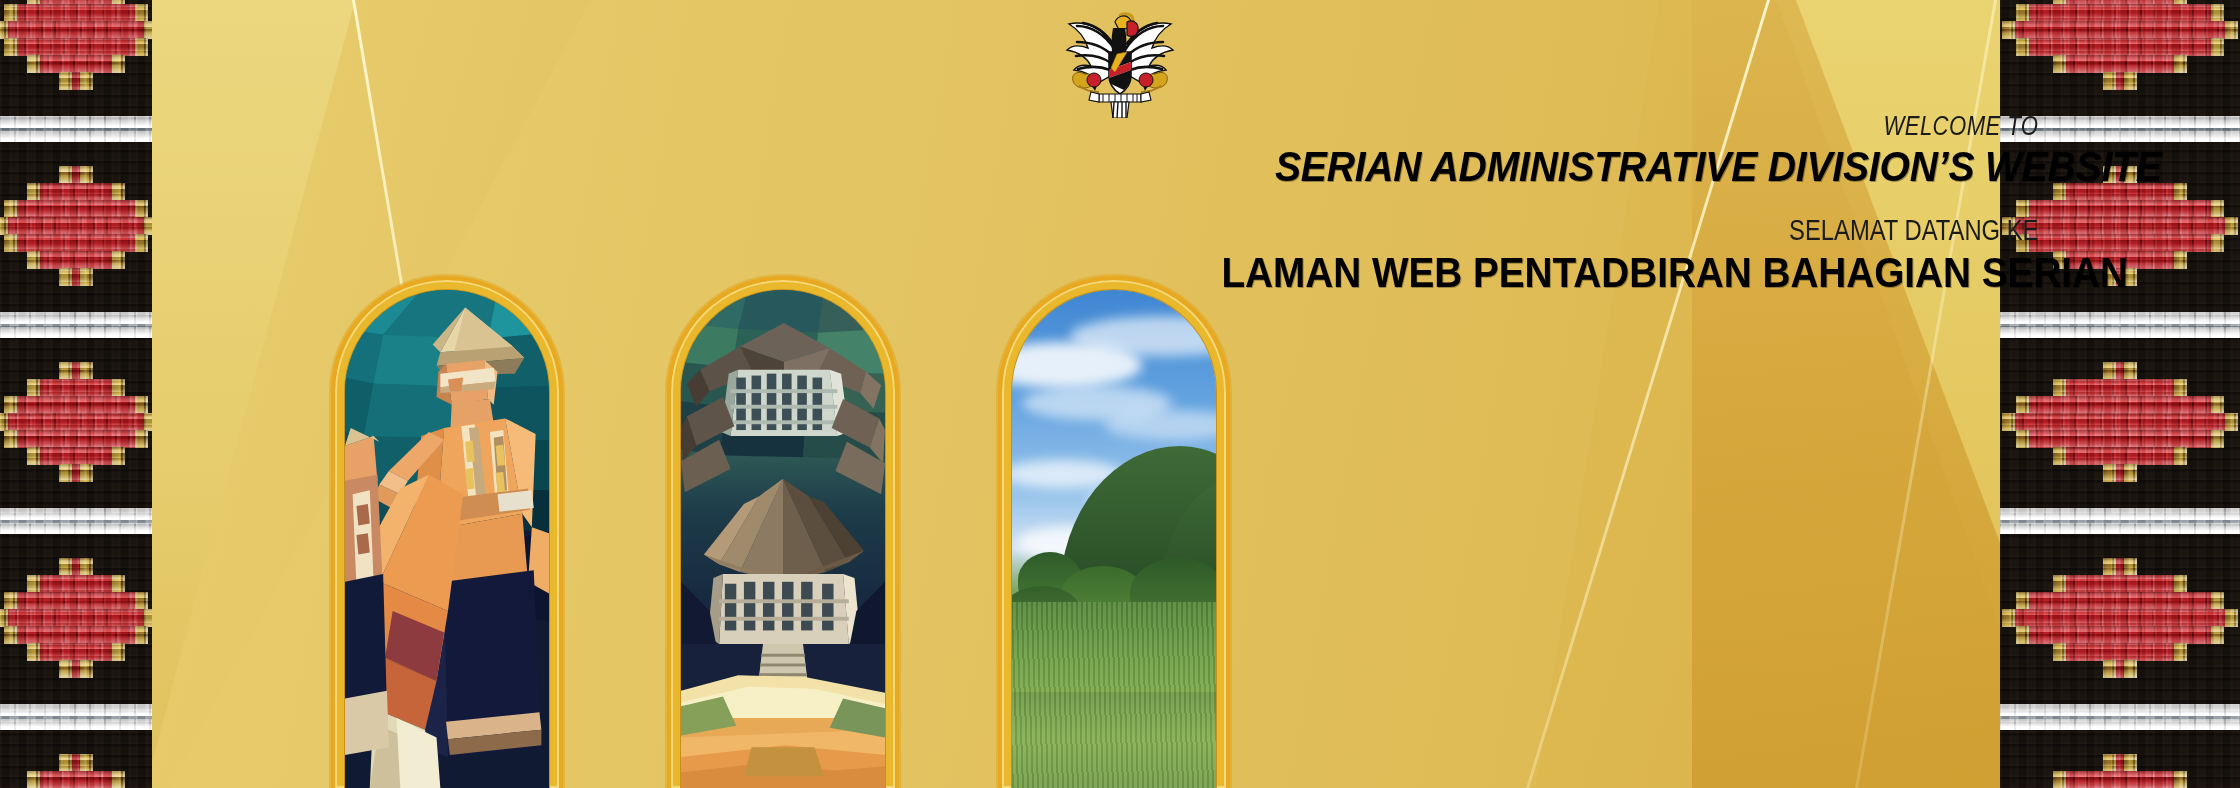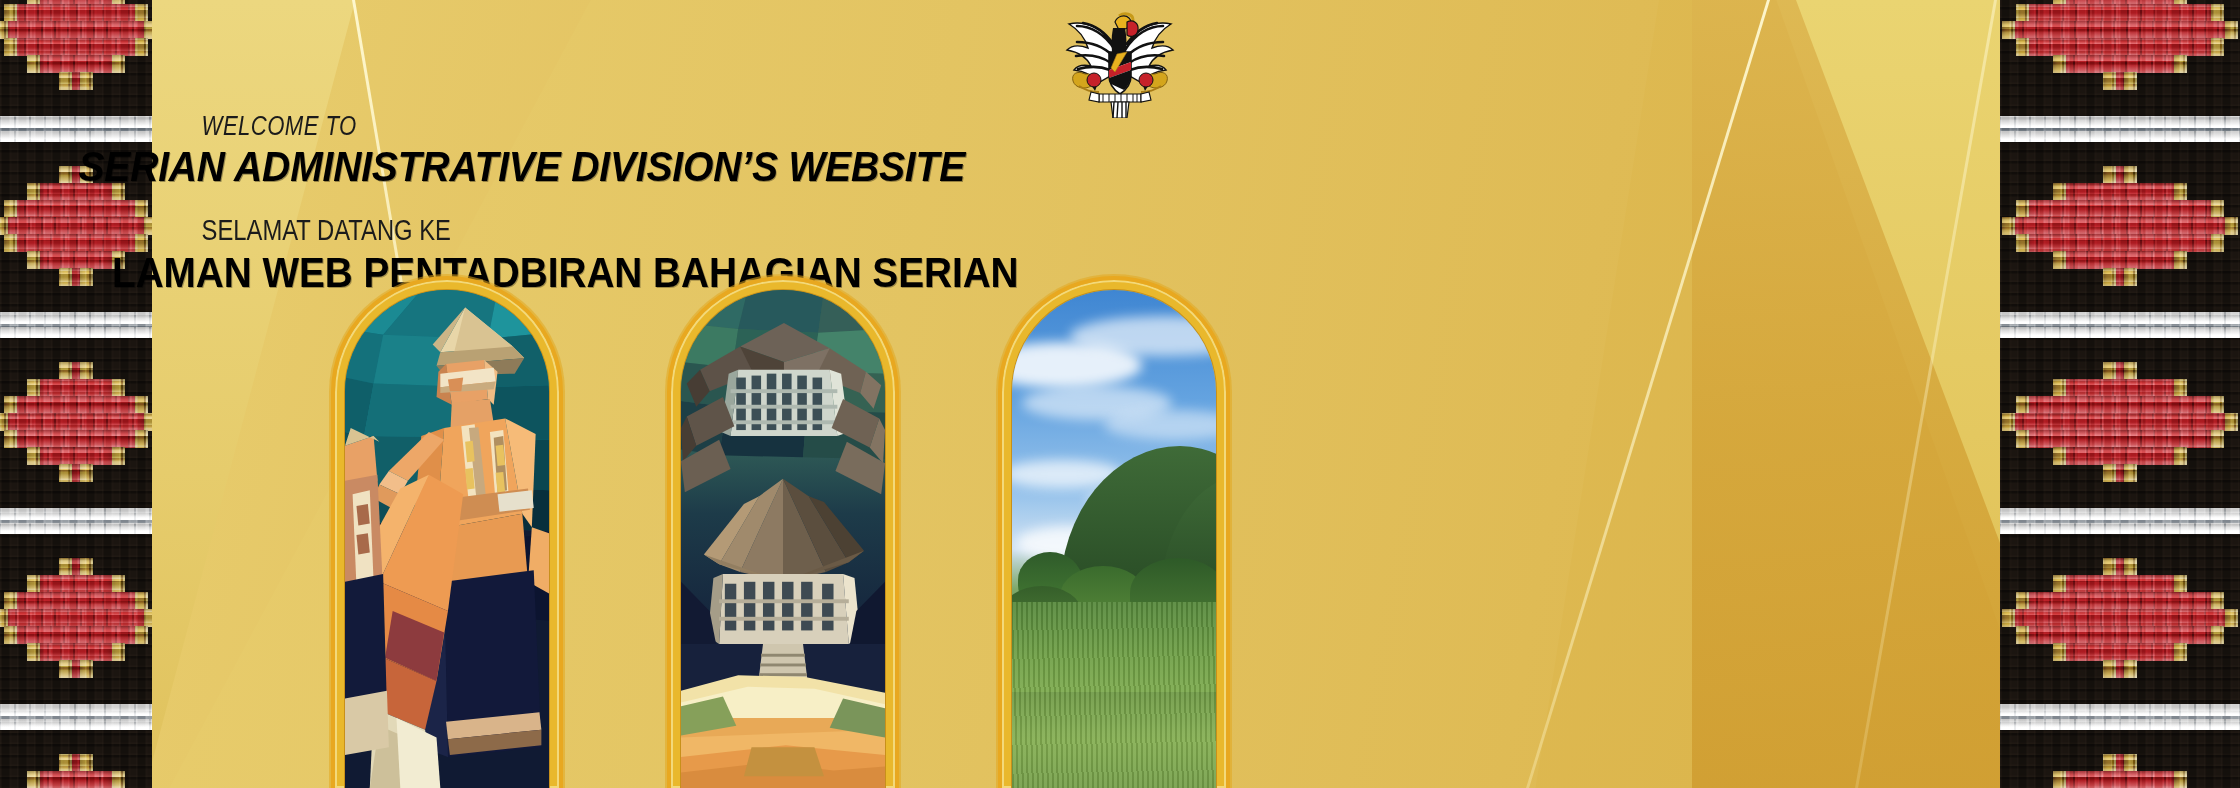--- a/index.html
+++ b/index.html
@@ -108,21 +108,21 @@
     background:repeating-linear-gradient(90deg,#e8c24a 0 9px,#a87c15 9px 11px,#f5dd82 11px 13px);
     box-shadow:inset 0 0 6px rgba(0,0,0,.4);}
   .dia-gold::after{content:"";position:absolute;inset:0;
     background:repeating-linear-gradient(0deg,
       rgba(255,255,255,.40) 0 2px, rgba(0,0,0,.25) 9px 12px);}
 
   
   .crest{position:absolute;left:50%;transform:translateX(-50%);top:8px;width:130px;height:110px;}
 
   
-  .texts{position:absolute;left:0;right:0;top:112px;text-align:left;}
+  .texts{position:absolute;left:0;right:0;top:112px;text-align:right;}
   .t-welcome{
     font-size:27px;letter-spacing:.5px;color:#1b1b1b;
     font-style:italic;font-weight:400;line-height:1.05;
     font-family:"Liberation Sans", sans-serif;
     transform:scaleX(.82);
   }
   .t-main-en{
     margin-top:5px;
     font-size:42px;font-weight:700;font-style:italic;color:#000;
     letter-spacing:-.2px;line-height:1.05;

